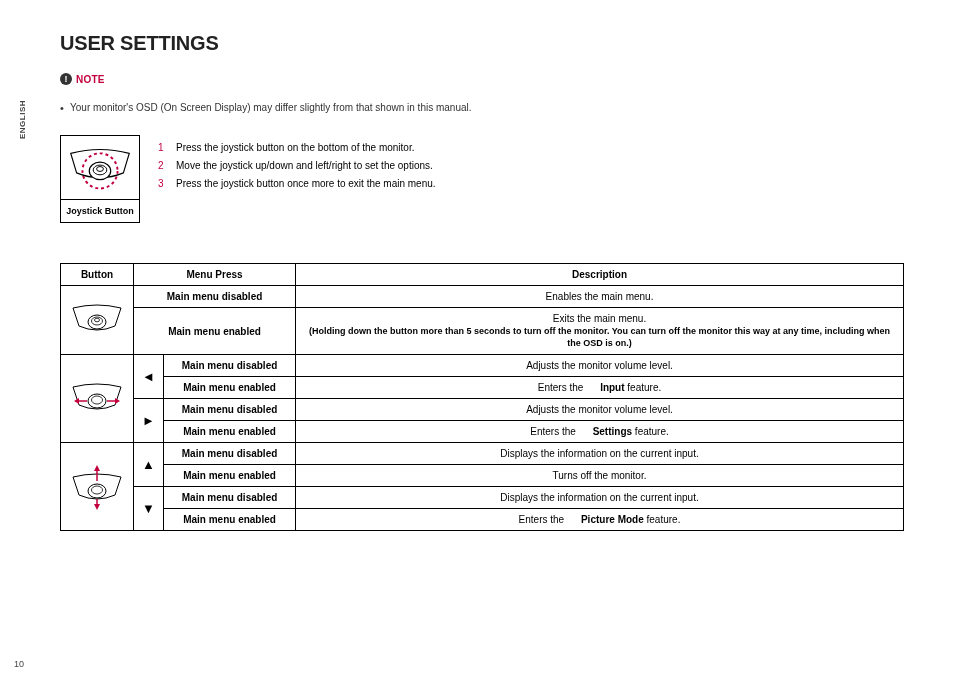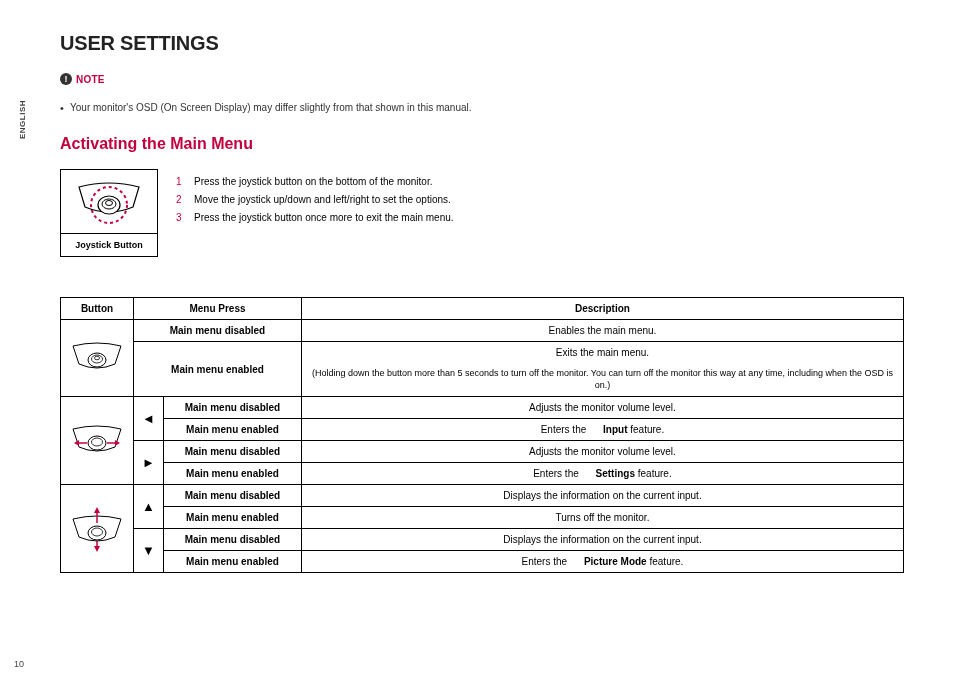--- a/index.html
+++ b/index.html
@@ -78,21 +78,21 @@
     margin: 0 0 16px 0;
   }
   .intro-row {
     display: flex;
     gap: 18px;
     align-items: flex-start;
     margin-bottom: 40px;
   }
   .joy-fig {
     border: 1px solid #000;
-    width: 98px;
+    width: 80px;
   }
   .joy-top {
     border-bottom: 1px solid #000;
     height: 64px;
     display: flex;
     align-items: center;
     justify-content: center;
     position: relative;
   }
   .joy-cap {
@@ -133,38 +133,37 @@
   td.arrow-cell { text-align: center; width: 30px; font-size: 13px; }
   .sub-status { font-weight: 700; }
   .pagenum {
     position: absolute;
     bottom: 4px;
     left: 14px;
     font-size: 9px;
     color: #444;
   }
   .desc-enters b { font-weight: 700; margin-left: 14px; }
-  .desc-sub { font-size: 9px; color: #000; line-height: 1.3; margin-top: 10px; }
+  .desc-sub { font-size: 9px; color: #000; line-height: 1.3; margin-top: 2px; font-weight: bold; }
   svg { display: block; }
 </style>
 </head>
 <body>
 
 <div class="side-lang">ENGLISH</div>
 
 <div class="page">
   <h1>USER SETTINGS</h1>
 
   <div class="note-label">
     <span class="exclaim">!</span>
     <span>NOTE</span>
   </div>
   <p class="note-bullet">Your monitor's OSD (On Screen Display) may differ slightly from that shown in this manual.</p>
 
-  <h2>Activating the Main Menu</h2>
 
   <div class="intro-row">
     <div class="joy-fig">
       <div class="joy-top">
         <svg width="80" height="54" viewBox="0 0 80 54">
           <circle cx="40" cy="30" r="18" fill="none" stroke="#c3003e" stroke-width="2" stroke-dasharray="3 3"></circle>
           <path d="M10 12 Q40 4 70 12 L64 32 Q40 42 16 32 Z" fill="none" stroke="#000" stroke-width="1.2"></path>
           <ellipse cx="40" cy="30" rx="11" ry="9" fill="#fff" stroke="#000" stroke-width="1.2"></ellipse>
           <ellipse cx="40" cy="29" rx="7" ry="5" fill="#fff" stroke="#000" stroke-width="1"></ellipse>
           <ellipse cx="40" cy="28" rx="3.5" ry="2.5" fill="#fff" stroke="#000" stroke-width="1"></ellipse>

